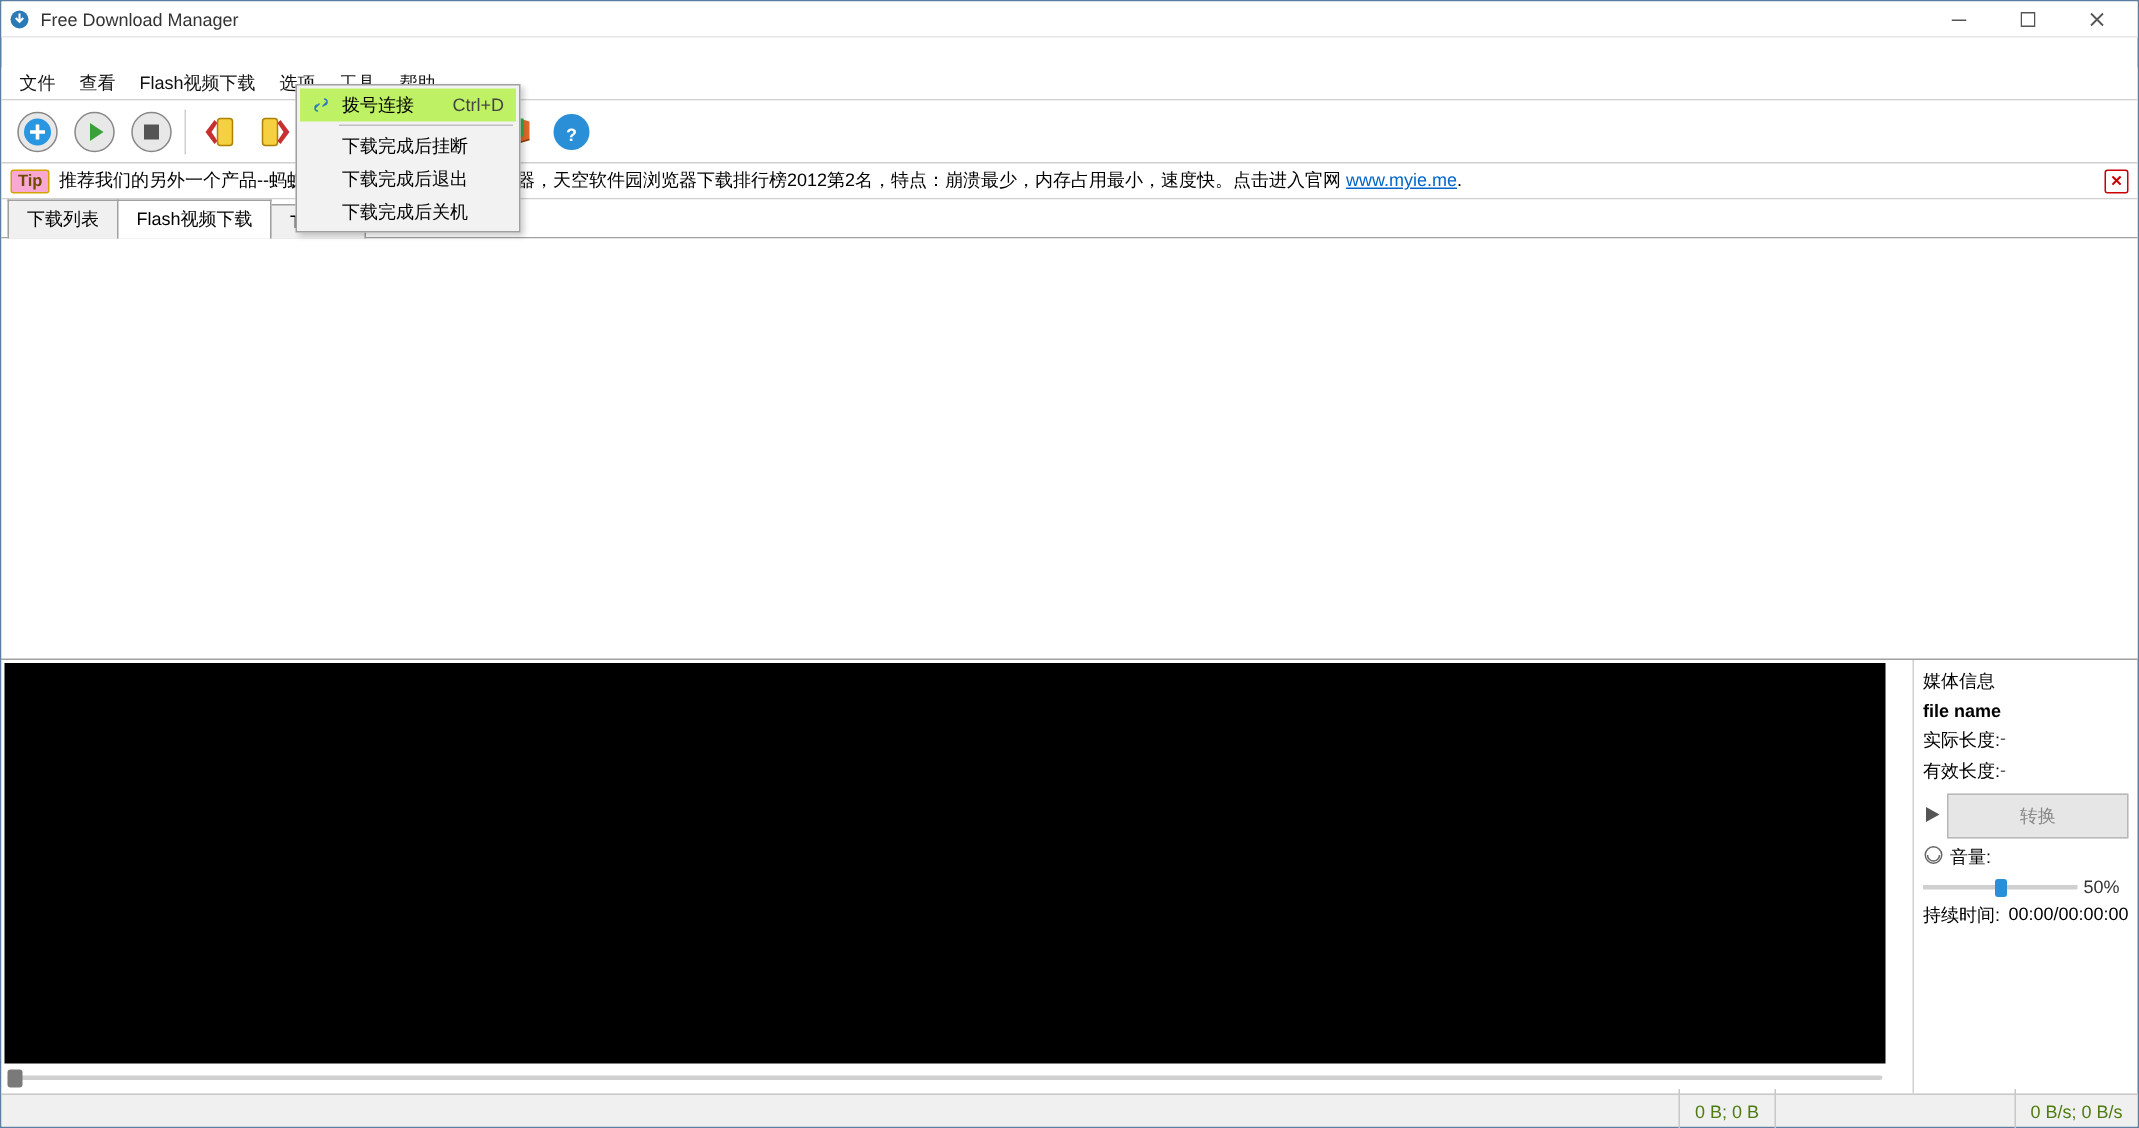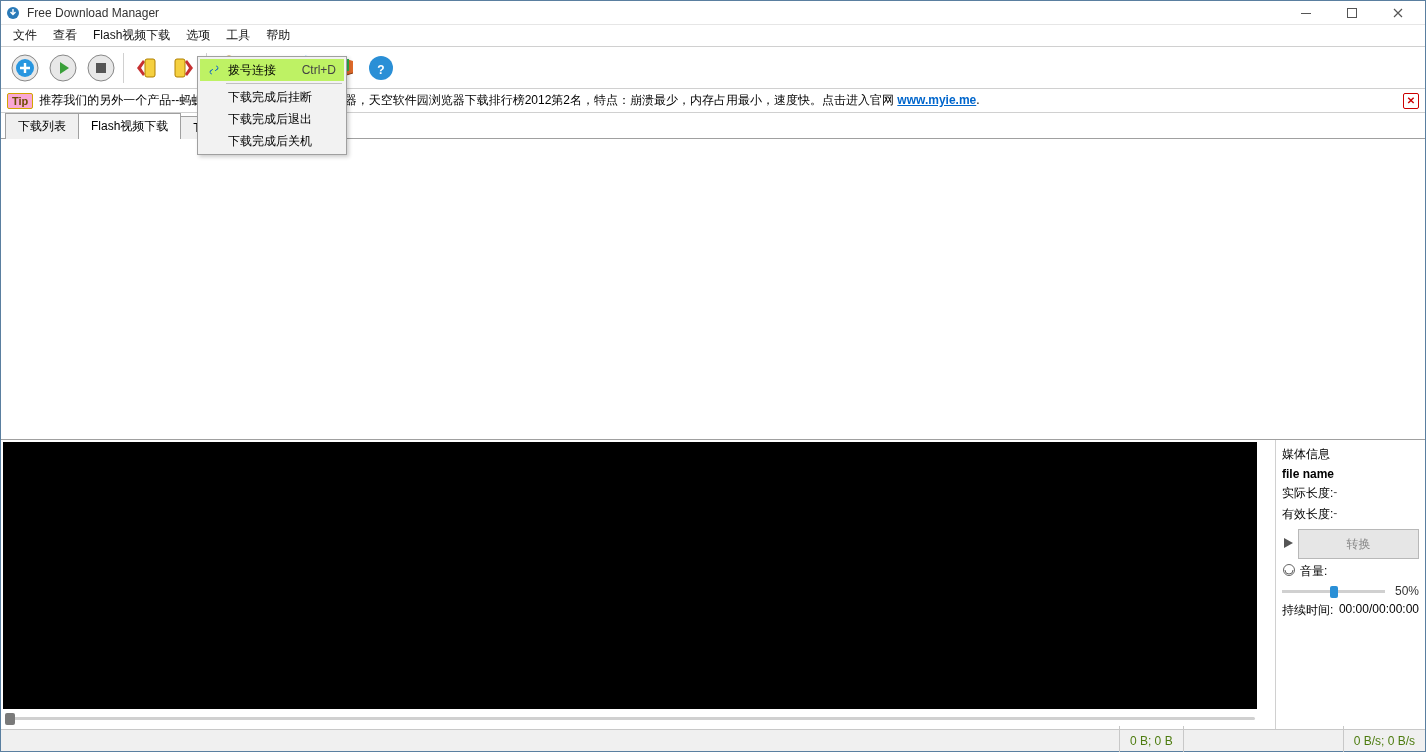--- a/index.html
+++ b/index.html
@@ -12,42 +12,42 @@
 .watermark .wm-a span { color: #f38b00; }
 .watermark .wm-b { font-size: 18px; color: #9ec9e6; margin-top: -6px; letter-spacing: 1px; }
 
 
 .titlebar { height: 24px; background: #fff; display: flex; align-items: center; padding: 0 4px; border-bottom: 1px solid #e6e6e6; }
 .titlebar .app-icon { width: 16px; height: 16px; display: inline-flex; align-items: center; justify-content: center; margin-right: 6px; }
 .titlebar .title { flex: 1; color: #333; }
 .titlebar .win-btn { width: 46px; height: 22px; display: inline-flex; align-items: center; justify-content: center; color: #555; }
 
 
-.menubar { height: 22px; display: flex; align-items: center; padding: 0 4px; background: #fff; border-bottom: 1px solid #d0d0d0; }
+.menubar { height: 22px; display: flex; align-items: center; padding: 0 4px; background: #fff; border-bottom: 1px solid #d0d0d0; margin-top: 20px; }
 .menubar .menu-item { padding: 2px 8px; color: #111; height: 20px; display: inline-flex; align-items: center; }
 
 
 .toolbar { height: 42px; display: flex; align-items: center; padding: 2px 6px; background: #fff; border-bottom: 1px solid #d0d0d0; gap: 2px; position: relative; }
 .tb-btn { width: 36px; height: 36px; display: inline-flex; align-items: center; justify-content: center; border-radius: 3px; }
 .tb-sep { width: 1px; height: 30px; background: #d0d0d0; margin: 0 2px; }
 
 
 .dropdown { position: absolute; left: 196px; top: 55px; width: 150px; background: #f2f2f2; border: 1px solid #a0a0a0; box-shadow: 2px 2px 4px rgba(0,0,0,.2); z-index: 200; padding: 2px; }
 .dropdown .dd-row { display: flex; align-items: center; height: 22px; padding: 0 4px; }
 .dropdown .dd-row .dd-icon { width: 20px; display: inline-flex; align-items: center; justify-content: center; }
 .dropdown .dd-row .dd-label { flex: 1; padding-left: 4px; color: #000; }
 .dropdown .dd-row .dd-accel { color: #444; padding-right: 4px; }
 .dropdown .dd-row.hl { background: #bef264; }
 .dropdown .dd-sep { height: 1px; background: #c0c0c0; margin: 2px 2px 2px 26px; }
 
 
 .tipbar { height: 24px; display: flex; align-items: center; padding: 2px 6px; border-bottom: 1px solid #d0d0d0; background: #fff; gap: 6px; }
 .tip-badge { background: #f9a8d4; border: 1px solid #d3a400; color: #6d4c00; font-weight: 700; padding: 0 4px; border-radius: 2px; height: 16px; display: inline-flex; align-items: center; font-size: 11px; }
 .tip-text { flex: 1; white-space: nowrap; overflow: hidden; text-overflow: ellipsis; }
-.tip-text a { color: #0066cc; text-decoration: underline; font-weight: bold; }
+.tip-text a { color: #0066cc; text-decoration: underline; }
 .tip-close { width: 16px; height: 16px; border: 1px solid #c00; color: #c00; display: inline-flex; align-items: center; justify-content: center; font-weight: 700; border-radius: 2px; font-size: 10px; }
 
 
 .tabs { height: 26px; display: flex; align-items: flex-end; padding: 0 4px; background: #fff; border-bottom: 1px solid #a0a0a0; gap: 0; }
 .tab { padding: 4px 12px 4px 12px; border: 1px solid #a0a0a0; border-bottom: none; background: #f0f0f0; margin-right: -1px; position: relative; top: 1px; }
 .tab.active { background: #fff; z-index: 2; }
 
 
 .list-hdr { height: 22px; display: flex; align-items: center; border-bottom: 1px solid #d0d0d0; background: #fff; }
 .list-hdr .col { padding: 0 6px; border-right: 1px solid #e4e4e4; height: 100%; display: inline-flex; align-items: center; color: #222; }
@@ -68,21 +68,21 @@
 .side-info .si-strong { font-weight: 700; }
 .side-info .si-row { display: flex; justify-content: flex-start; }
 .side-info .si-row .v { color: #555; }
 .side-info .btn-row { display: flex; align-items: center; gap: 4px; margin-top: 2px; }
 .side-info .play-icon { color: #555; }
 .side-info .btn { flex: 1; background: #e6e6e6; border: 1px solid #b8b8b8; color: #888; height: 30px; display: inline-flex; align-items: center; justify-content: center; }
 .side-info .vol-row { display: flex; align-items: center; gap: 4px; }
 .side-info .vol-track { flex: 1; position: relative; height: 12px; }
 .side-info .vol-track .vt { position: absolute; left: 0; right: 0; top: 5px; height: 3px; background: #d0d0d0; }
 .side-info .vol-track .vth { position: absolute; left: 50%; top: 1px; width: 8px; height: 12px; background: #2a8fd6; border-radius: 2px; transform: translateX(-50%); }
-.side-info .vol-pct { width: 30px; text-align: right; color: #333; }
+.side-info .vol-pct { width: 30px; color: #333; }
 .side-info .dur-row { display: flex; justify-content: space-between; }
 
 
 .statusbar { height: 22px; border-top: 1px solid #c8c8c8; background: #f0f0f0; display: flex; align-items: center; }
 .statusbar .cell { padding: 15px 10px; border-left: 1px solid #c8c8c8; height: 100%; display: inline-flex; align-items: center; color: #4d7c0f; }
 .statusbar .grow { flex: 1; }
 
 </style>
 </head>
 <body>

